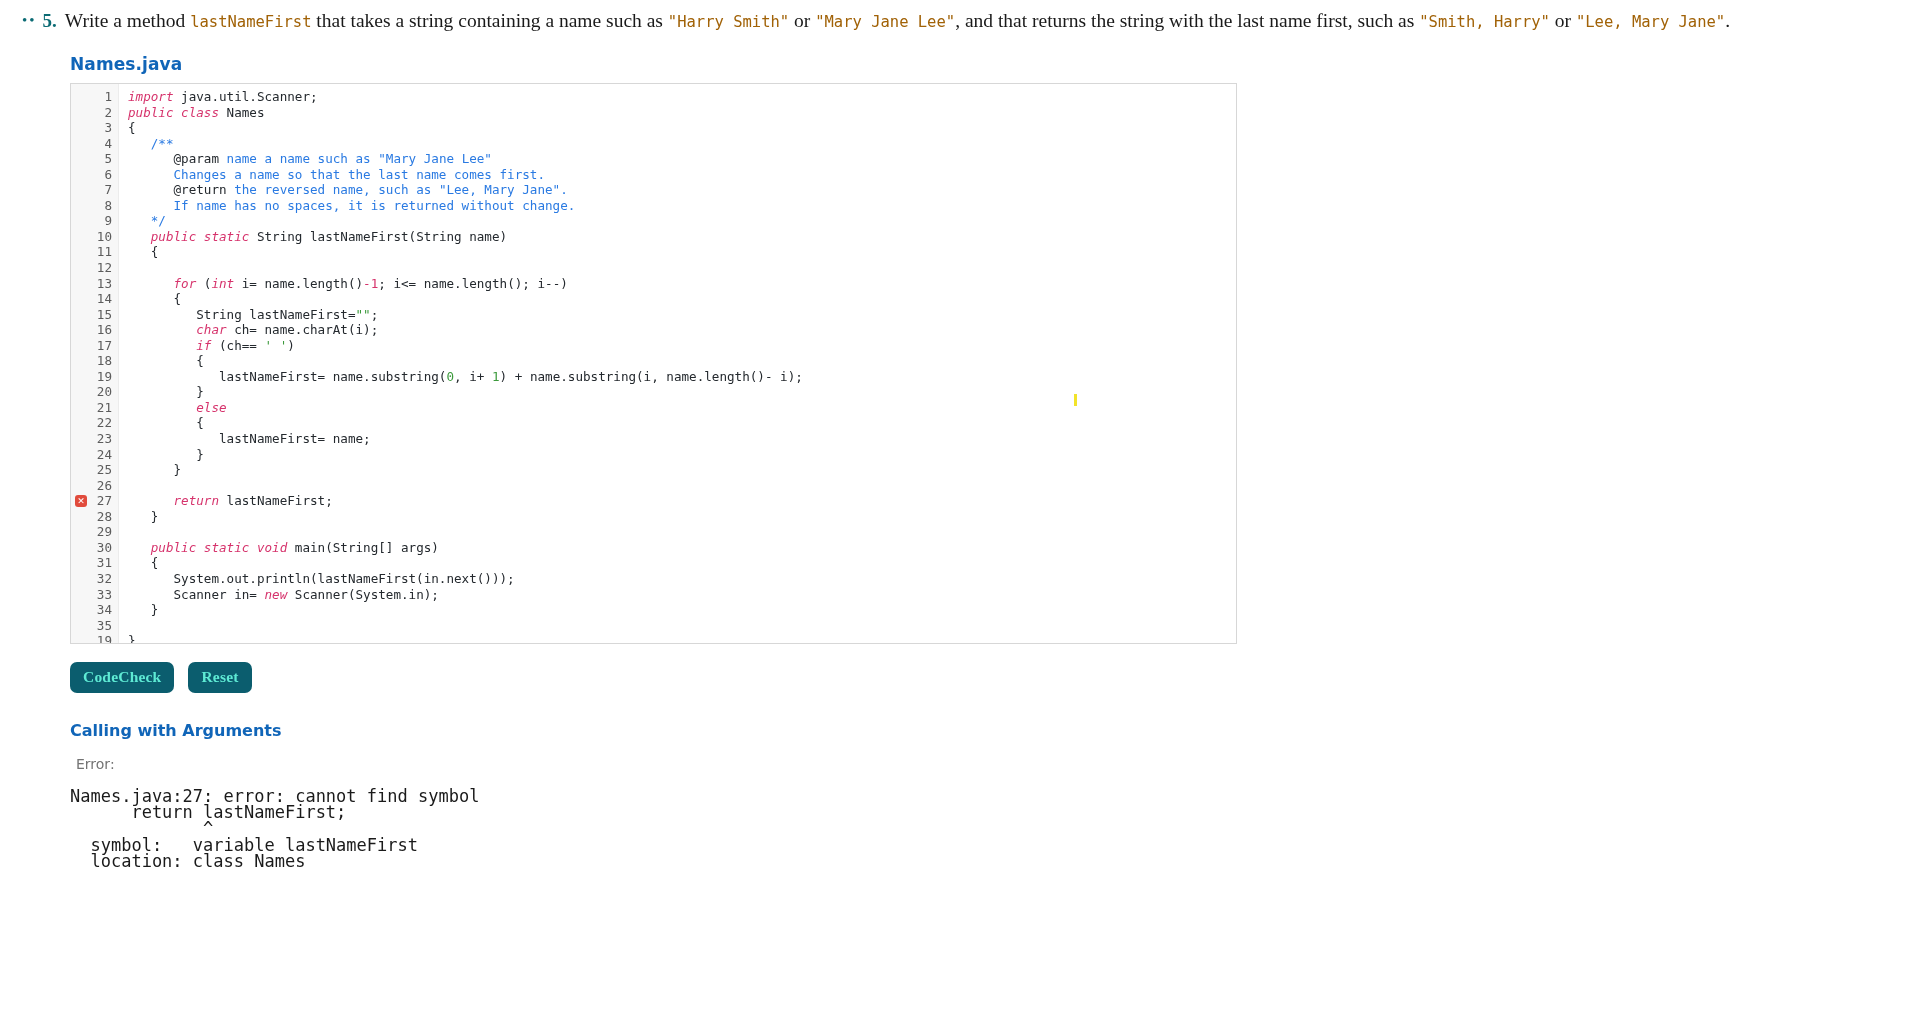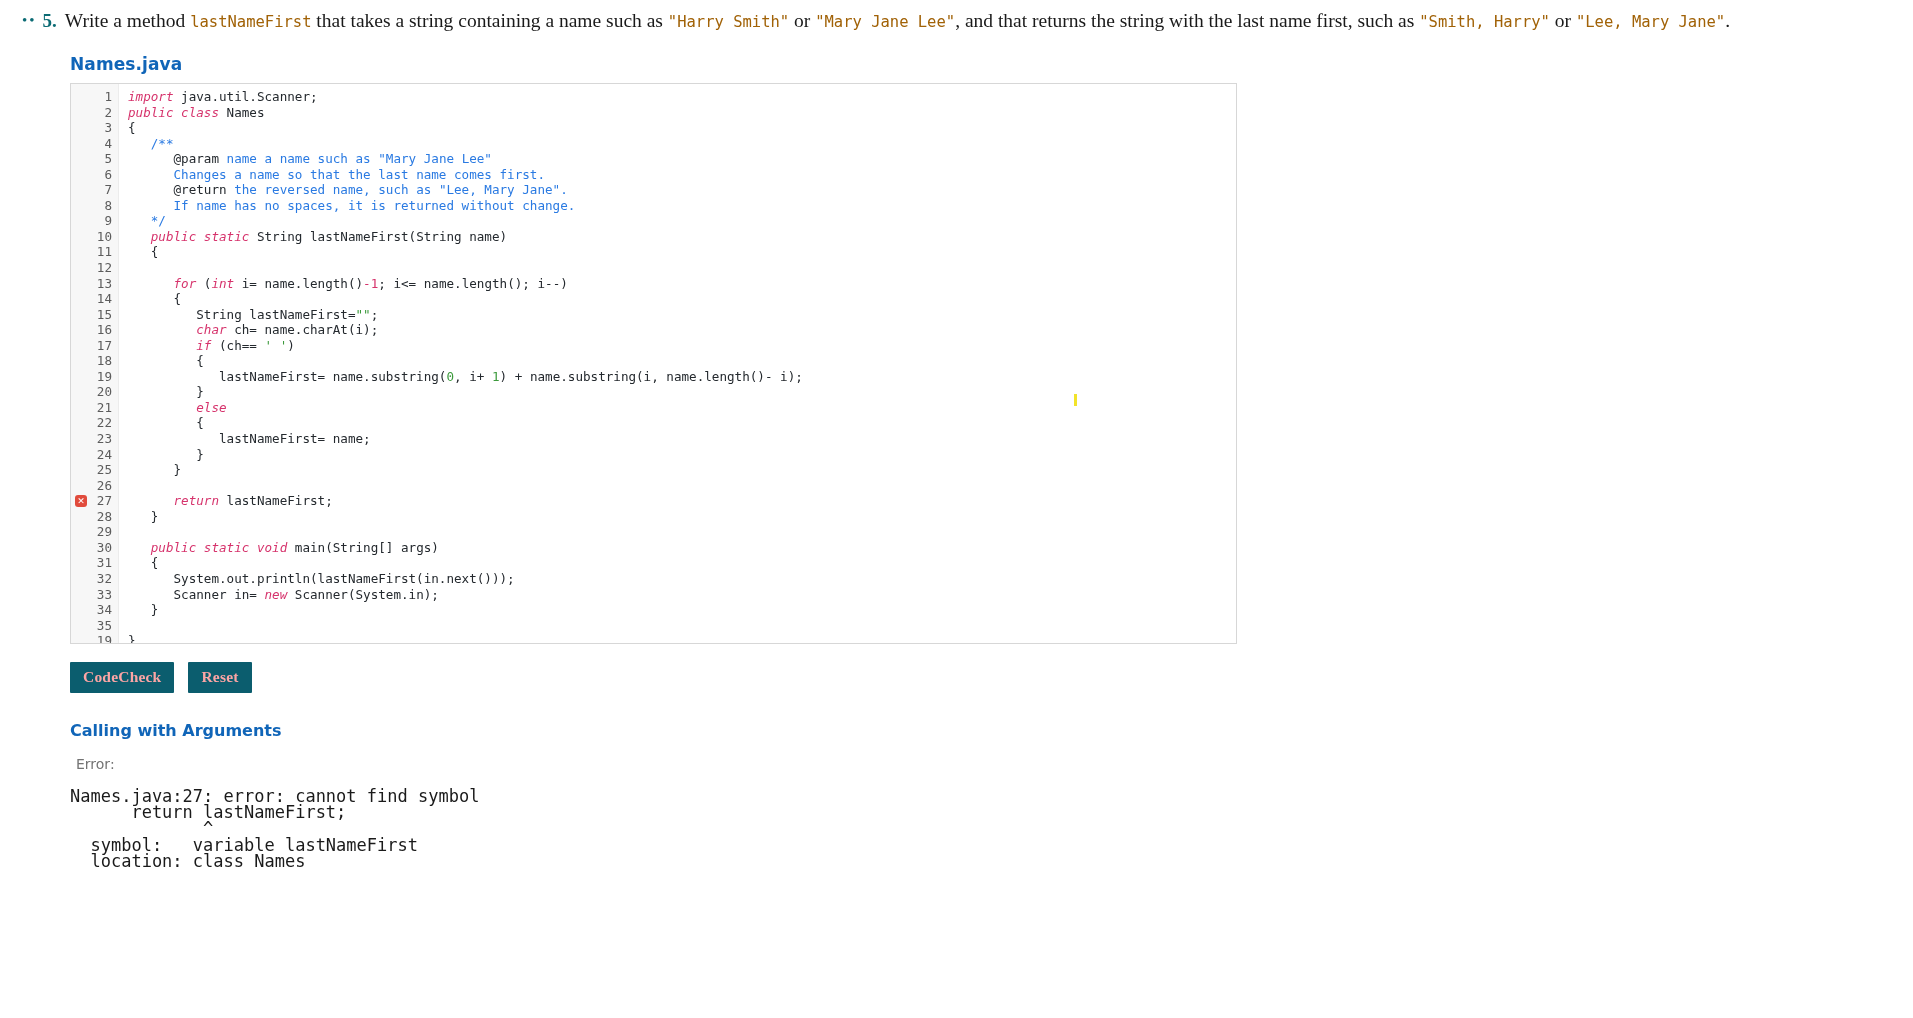--- a/index.html
+++ b/index.html
@@ -139,23 +139,23 @@
   }
 
   
   .btn-row {
     margin: 18px 0 0 70px;
     display: flex;
     gap: 14px;
   }
   .btn {
     background: #0b5d6e;
-    color: #fca5a5;
+    color: #5eead4;
     border: none;
-    border-radius: 1px;
+    border-radius: 7px;
     font-family: "Liberation Serif", serif;
     font-weight: bold;
     font-size: 15.5px;
     padding: 6px 13px 7px 13px;
     cursor: pointer;
     letter-spacing: 0.2px;
   }
 
   
   .section-title {

